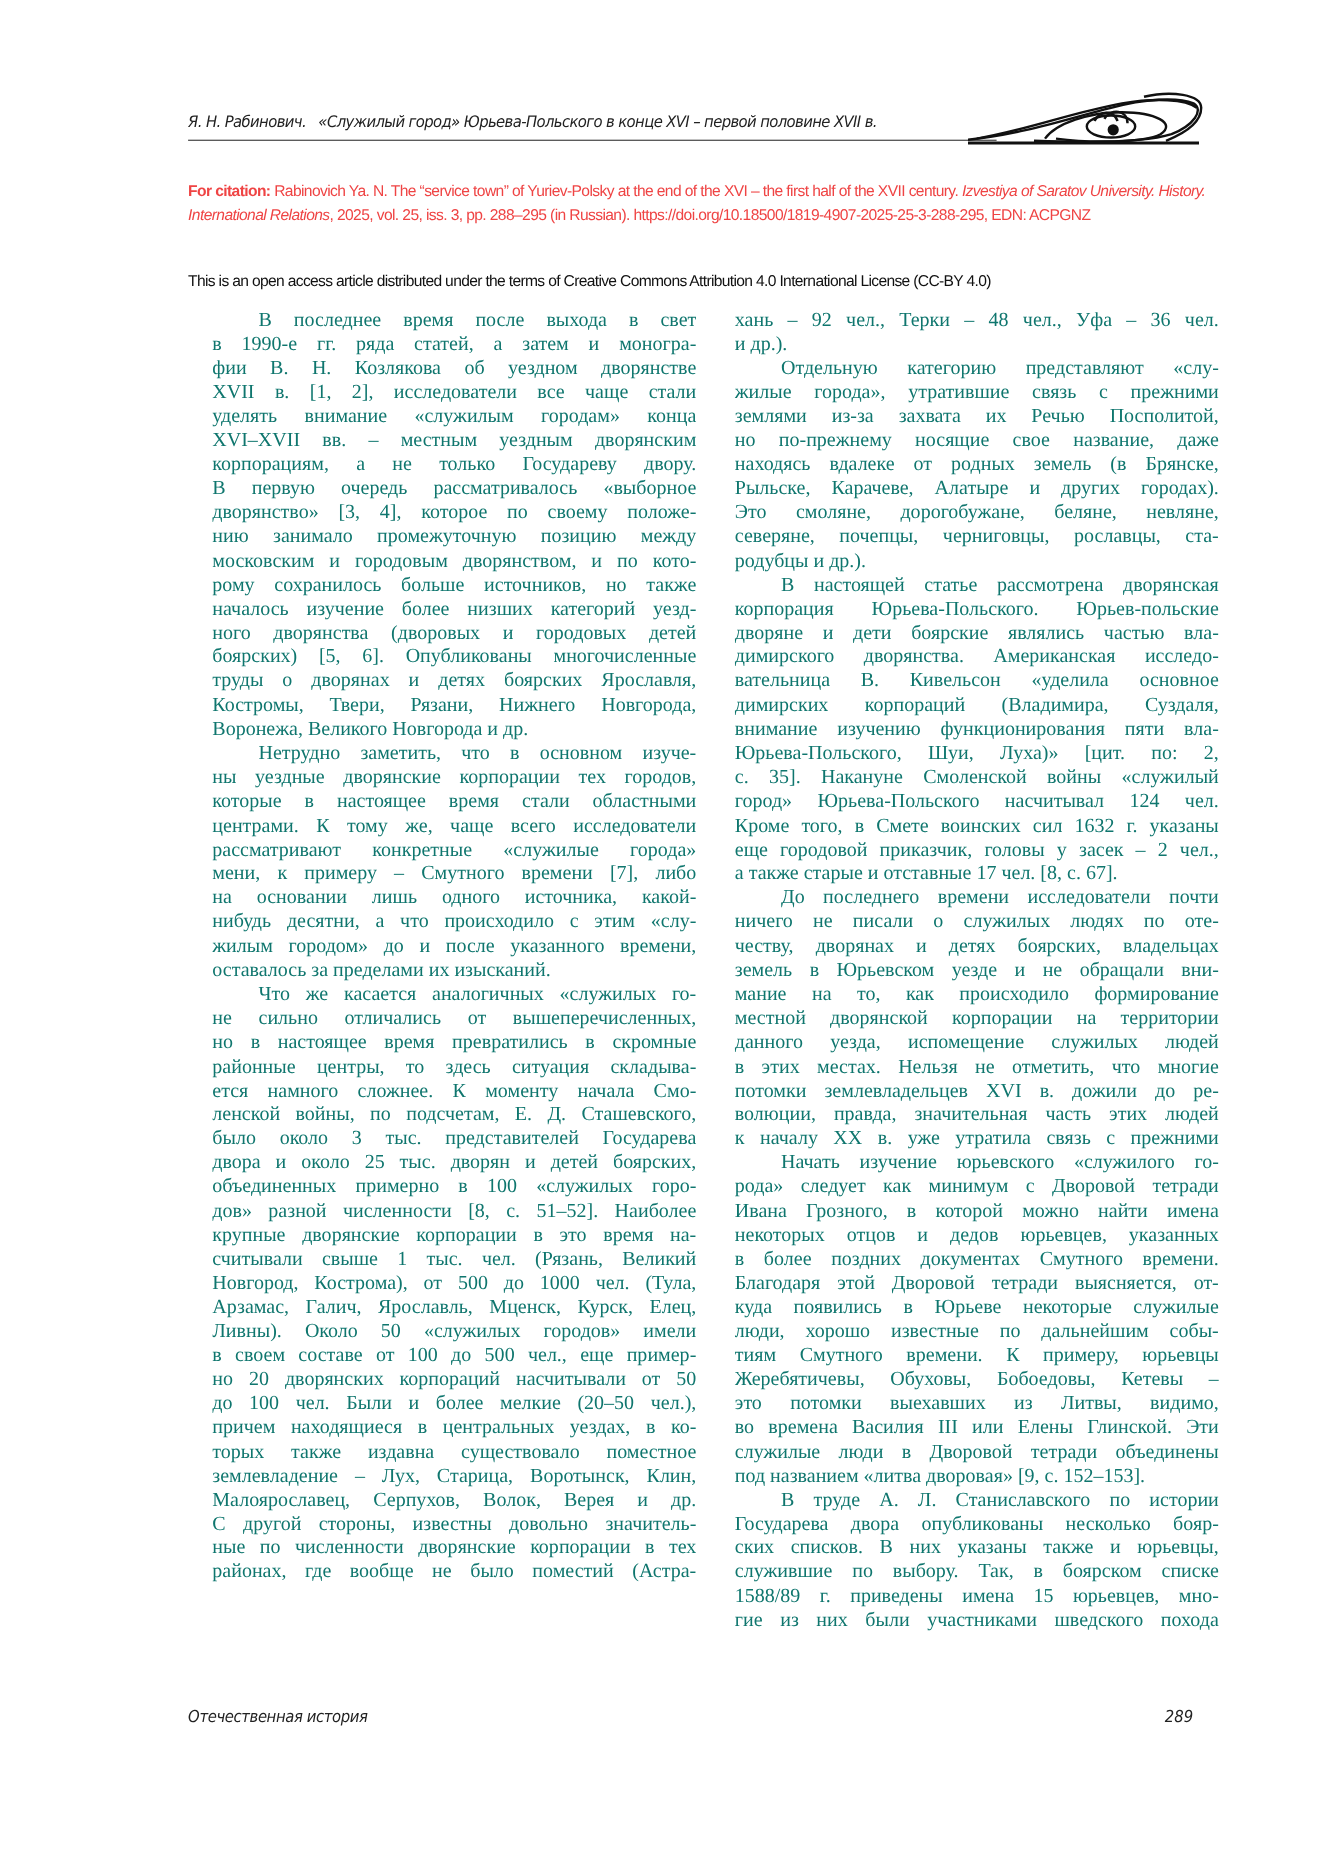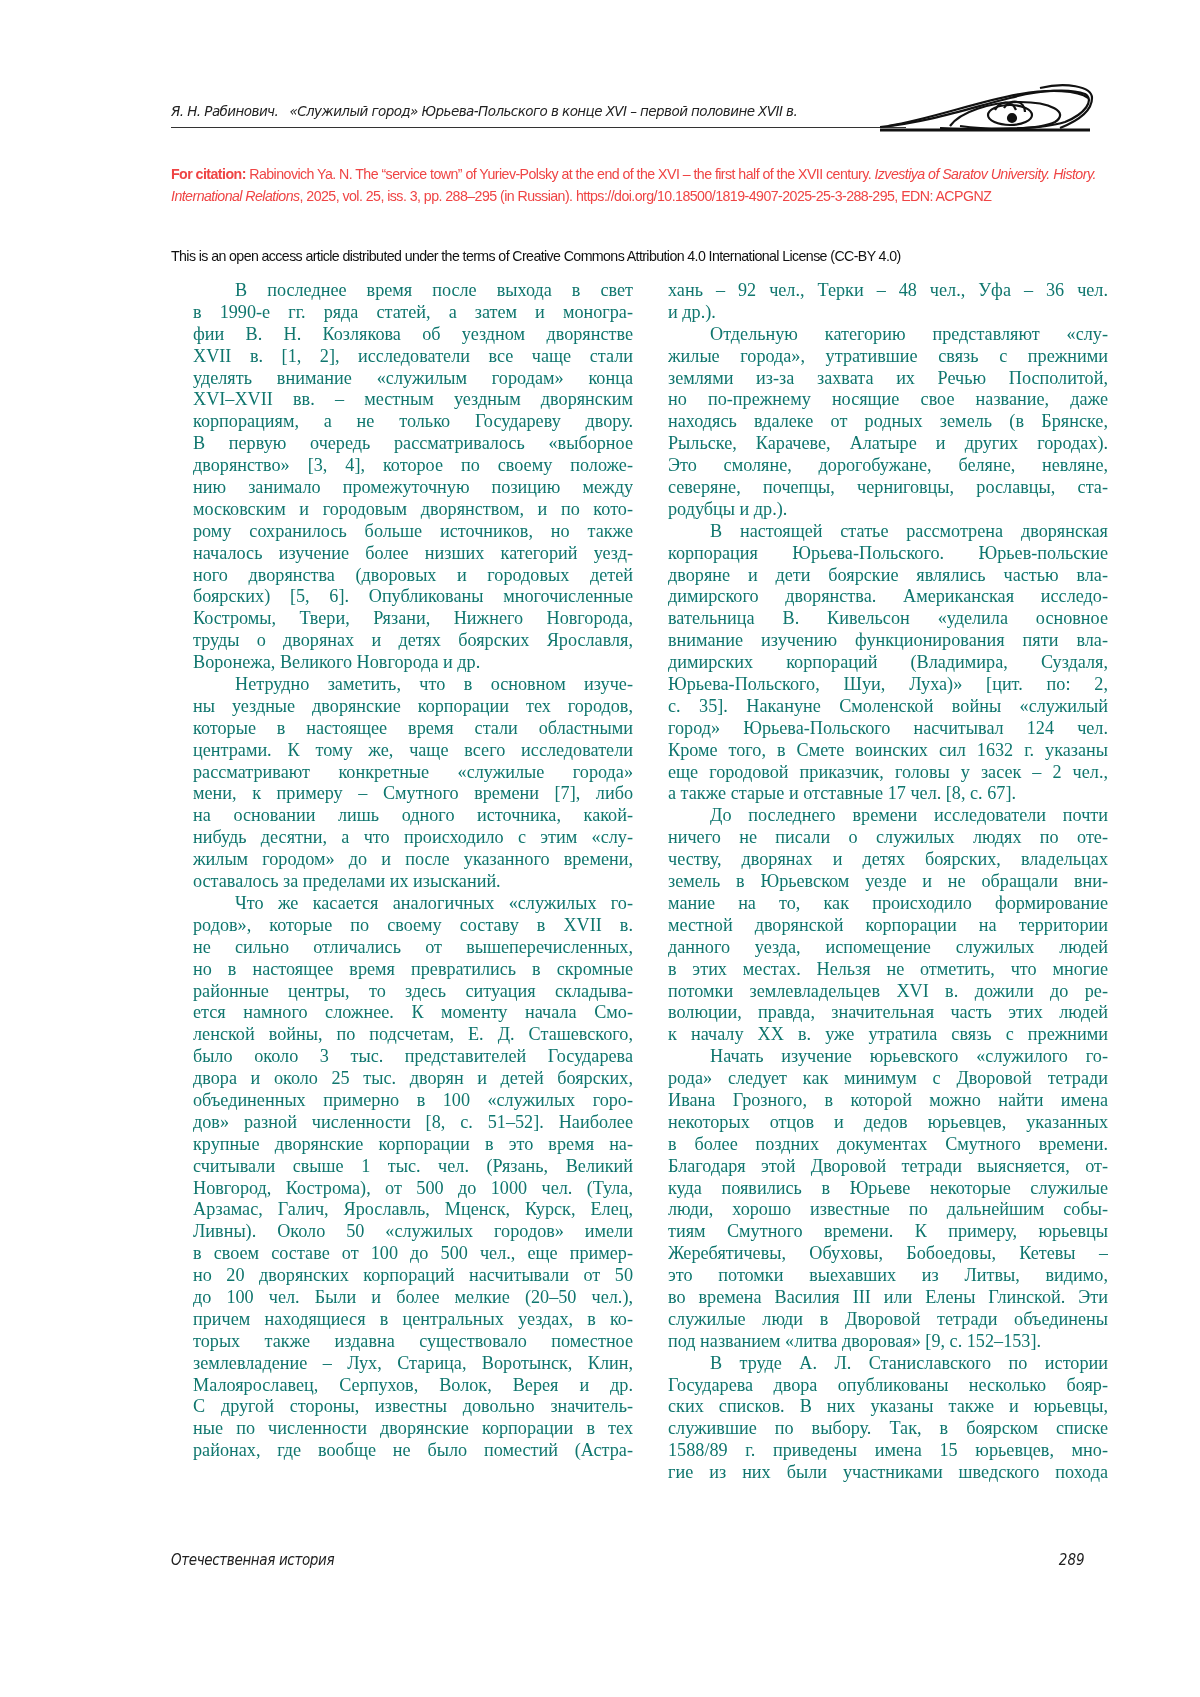--- a/index.html
+++ b/index.html
@@ -78,35 +78,34 @@
     <span class="line">XVI–XVII вв. – местным уездным дворянским</span>
     <span class="line">корпорациям, а не только Государеву двору.</span>
     <span class="line">В первую очередь рассматривалось «выборное</span>
     <span class="line">дворянство» [3, 4], которое по своему положе-</span>
     <span class="line">нию занимало промежуточную позицию между</span>
     <span class="line">московским и городовым дворянством, и по кото-</span>
     <span class="line">рому сохранилось больше источников, но также</span>
     <span class="line">началось изучение более низших категорий уезд-</span>
     <span class="line">ного дворянства (дворовых и городовых детей</span>
     <span class="line">боярских) [5, 6]. Опубликованы многочисленные</span>
+    <span class="line">труды о дворянах и детях боярских Ярославля,</span>
     <span class="line">Костромы, Твери, Рязани, Нижнего Новгорода,</span>
-    <span class="line">труды о дворянах и детях боярских Ярославля,</span>
     <span class="line last">Воронежа, Великого Новгорода и др.</span>
     <span class="line indent">Нетрудно заметить, что в основном изуче-</span>
     <span class="line">ны уездные дворянские корпорации тех городов,</span>
     <span class="line">которые в настоящее время стали областными</span>
     <span class="line">центрами. К тому же, чаще всего исследователи</span>
     <span class="line">рассматривают конкретные «служилые города»</span>
     <span class="line">мени, к примеру – Смутного времени [7], либо</span>
     <span class="line">на основании лишь одного источника, какой-</span>
     <span class="line">нибудь десятни, а что происходило с этим «слу-</span>
     <span class="line">жилым городом» до и после указанного времени,</span>
     <span class="line last">оставалось за пределами их изысканий.</span>
     <span class="line indent">Что же касается аналогичных «служилых го-</span>
-    <span class="line">родов», которые по своему составу в XVII в.</span>
     <span class="line">не сильно отличались от вышеперечисленных,</span>
     <span class="line">но в настоящее время превратились в скромные</span>
     <span class="line">районные центры, то здесь ситуация складыва-</span>
     <span class="line">ется намного сложнее. К моменту начала Смо-</span>
     <span class="line">ленской войны, по подсчетам, Е. Д. Сташевского,</span>
     <span class="line">было около 3 тыс. представителей Государева</span>
     <span class="line">двора и около 25 тыс. дворян и детей боярских,</span>
     <span class="line">объединенных примерно в 100 «служилых горо-</span>
     <span class="line">дов» разной численности [8, с. 51–52]. Наиболее</span>
     <span class="line">крупные дворянские корпорации в это время на-</span>
@@ -135,22 +134,22 @@
     <span class="line">находясь вдалеке от родных земель (в Брянске,</span>
     <span class="line">Рыльске, Карачеве, Алатыре и других городах).</span>
     <span class="line">Это смоляне, дорогобужане, беляне, невляне,</span>
     <span class="line">северяне, почепцы, черниговцы, рославцы, ста-</span>
     <span class="line last">родубцы и др.).</span>
     <span class="line indent">В настоящей статье рассмотрена дворянская</span>
     <span class="line">корпорация Юрьева-Польского. Юрьев-польские</span>
     <span class="line">дворяне и дети боярские являлись частью вла-</span>
     <span class="line">димирского дворянства. Американская исследо-</span>
     <span class="line">вательница В. Кивельсон «уделила основное</span>
+    <span class="line">димирских корпораций (Владимира, Суздаля,</span>
     <span class="line">внимание изучению функционирования пяти вла-</span>
-    <span class="line">димирских корпораций (Владимира, Суздаля,</span>
     <span class="line">Юрьева-Польского, Шуи, Луха)» [цит. по: 2,</span>
     <span class="line">с. 35]. Накануне Смоленской войны «служилый</span>
     <span class="line">город» Юрьева-Польского насчитывал 124 чел.</span>
     <span class="line">Кроме того, в Смете воинских сил 1632 г. указаны</span>
     <span class="line">еще городовой приказчик, головы у засек – 2 чел.,</span>
     <span class="line last">а также старые и отставные 17 чел. [8, с. 67].</span>
     <span class="line indent">До последнего времени исследователи почти</span>
     <span class="line">ничего не писали о служилых людях по оте-</span>
     <span class="line">честву, дворянах и детях боярских, владельцах</span>
     <span class="line">земель в Юрьевском уезде и не обращали вни-</span>

